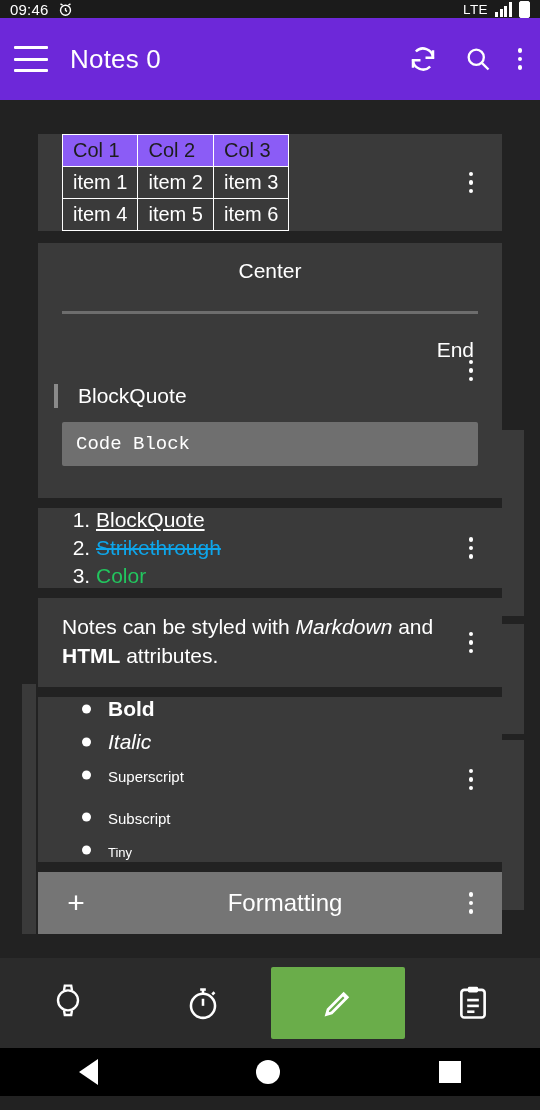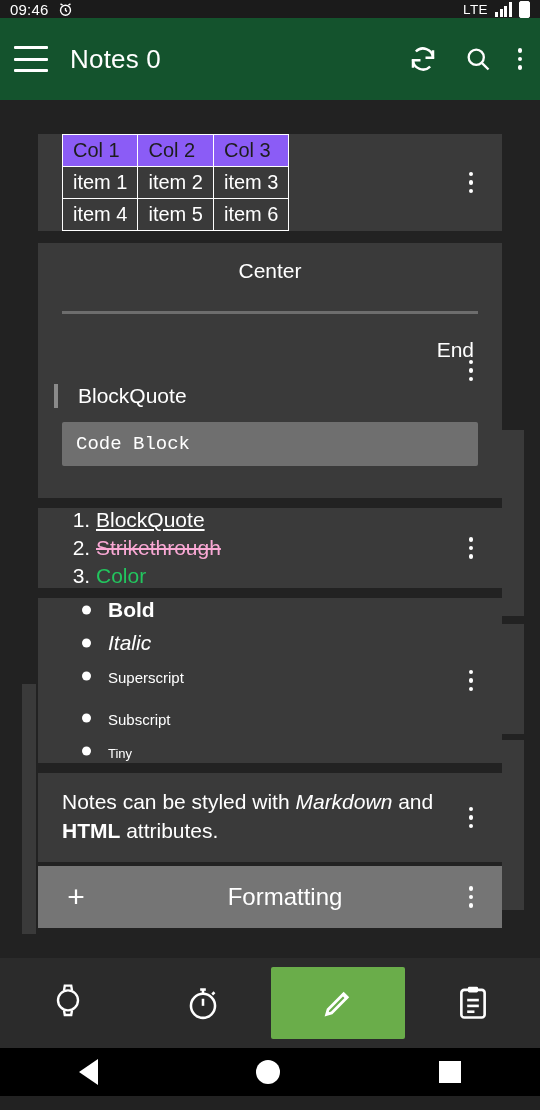--- a/index.html
+++ b/index.html
@@ -24,21 +24,21 @@
   .sig i { position: absolute; bottom: 0; width: 3px; background: #fff; display:block; }
   .sig i:nth-child(1){ left:0;  height:5px; }
   .sig i:nth-child(2){ left:4.5px; height:8px; }
   .sig i:nth-child(3){ left:9px; height:11px; }
   .sig i:nth-child(4){ left:13.5px; height:15px; }
   .batt { width: 11px; height: 17px; border: 1.6px solid #fff; border-radius: 2px; position: relative; background: #fff; }
   .batt:before { content:""; position:absolute; top:-4px; left:2.5px; width:5px; height:2.5px; background:#fff; border-radius:1px;}
 
   
   .appbar {
-    height: 82px; background: #14532d; display: flex; align-items: center;
+    height: 82px; background: #6d28d9; display: flex; align-items: center;
     padding: 0 14px; color: #ffffff;
   }
   .hamburger { width: 34px; height: 26px; display:flex; flex-direction:column; justify-content:space-between; margin-right: 22px; cursor:pointer;}
   .hamburger span { display:block; height:3px; background:#fff; border-radius:1px; }
   .app-title { font-size: 26px; font-weight: normal; flex: 1; letter-spacing: .2px; }
   .ab-icons { display:flex; align-items:center; gap: 26px; margin-right: 4px;}
   .icon-btn { cursor: pointer; display:flex; align-items:center; justify-content:center; }
 
   .dots-vert { display:flex; flex-direction:column; gap:4px; align-items:center; }
   .dots-vert i { width:4.5px; height:4.5px; background:#fff; border-radius:50%; display:block; }
@@ -70,21 +70,21 @@
   .bq-bar { width: 4px; background: #8a8a8a; margin-right: 20px; }
   .bq-text { font-size: 21px; }
   .codeblock {
     background: #6f6f6f; color:#ffffff; font-family: "Liberation Mono", monospace;
     font-size: 19px; padding: 11px 14px; margin: 8px 24px 28px 24px; border-radius: 2px;
   }
 
   ol.list { margin: 10px 0 10px 58px; font-size: 21px; }
   ol.list li { margin: 4px 0; }
   .u { text-decoration: underline; }
-  .s { text-decoration: line-through; color:#f9a8d4; }
+  .s { text-decoration: line-through; color:#0ea5e9; }
   .col-green { color: #22c55e; }
 
   ul.blist { margin: 10px 0 10px 44px; font-size: 21px; list-style: none; }
   ul.blist li { position: relative; padding-left: 26px; margin: 9px 0; }
   ul.blist li:before {
     content:""; position:absolute; left:0; top:50%; transform: translateY(-50%);
     width:9px; height:9px; background:#ffffff; border-radius:50%;
   }
   .b-bold { font-weight: bold; font-size: 21px; }
   .b-italic { font-style: italic; font-size: 21px; }
@@ -251,40 +251,40 @@
     <div class="card-menu">
       <span class="dots-vert">
           <i></i>
           <i></i>
           <i></i>
         </span>
     </div>
   </div>
 
   <div class="card">
+    <div class="para">
+      <span>Notes can be styled with </span><em>Markdown</em><span> and </span><b>HTML</b><span> attributes.</span>
+    </div>
+    <div class="card-menu">
+      <span class="dots-vert">
+          <i></i>
+          <i></i>
+          <i></i>
+        </span>
+    </div>
+  </div>
+
+  <div class="card">
     <ul class="blist">
       <li><span class="b-bold">Bold</span></li>
       <li><span class="b-italic">Italic</span></li>
       <li><span class="b-sup">Superscript</span></li>
       <li style="margin-top:18px;"><span class="b-sub">Subscript</span></li>
       <li><span class="b-tiny">Tiny</span></li>
     </ul>
-    <div class="card-menu">
-      <span class="dots-vert">
-          <i></i>
-          <i></i>
-          <i></i>
-        </span>
-    </div>
-  </div>
-
-  <div class="card">
-    <div class="para">
-      <span>Notes can be styled with </span><em>Markdown</em><span> and </span><b>HTML</b><span> attributes.</span>
-    </div>
     <div class="card-menu">
       <span class="dots-vert">
           <i></i>
           <i></i>
           <i></i>
         </span>
     </div>
   </div>
 
   <div class="fmt">

